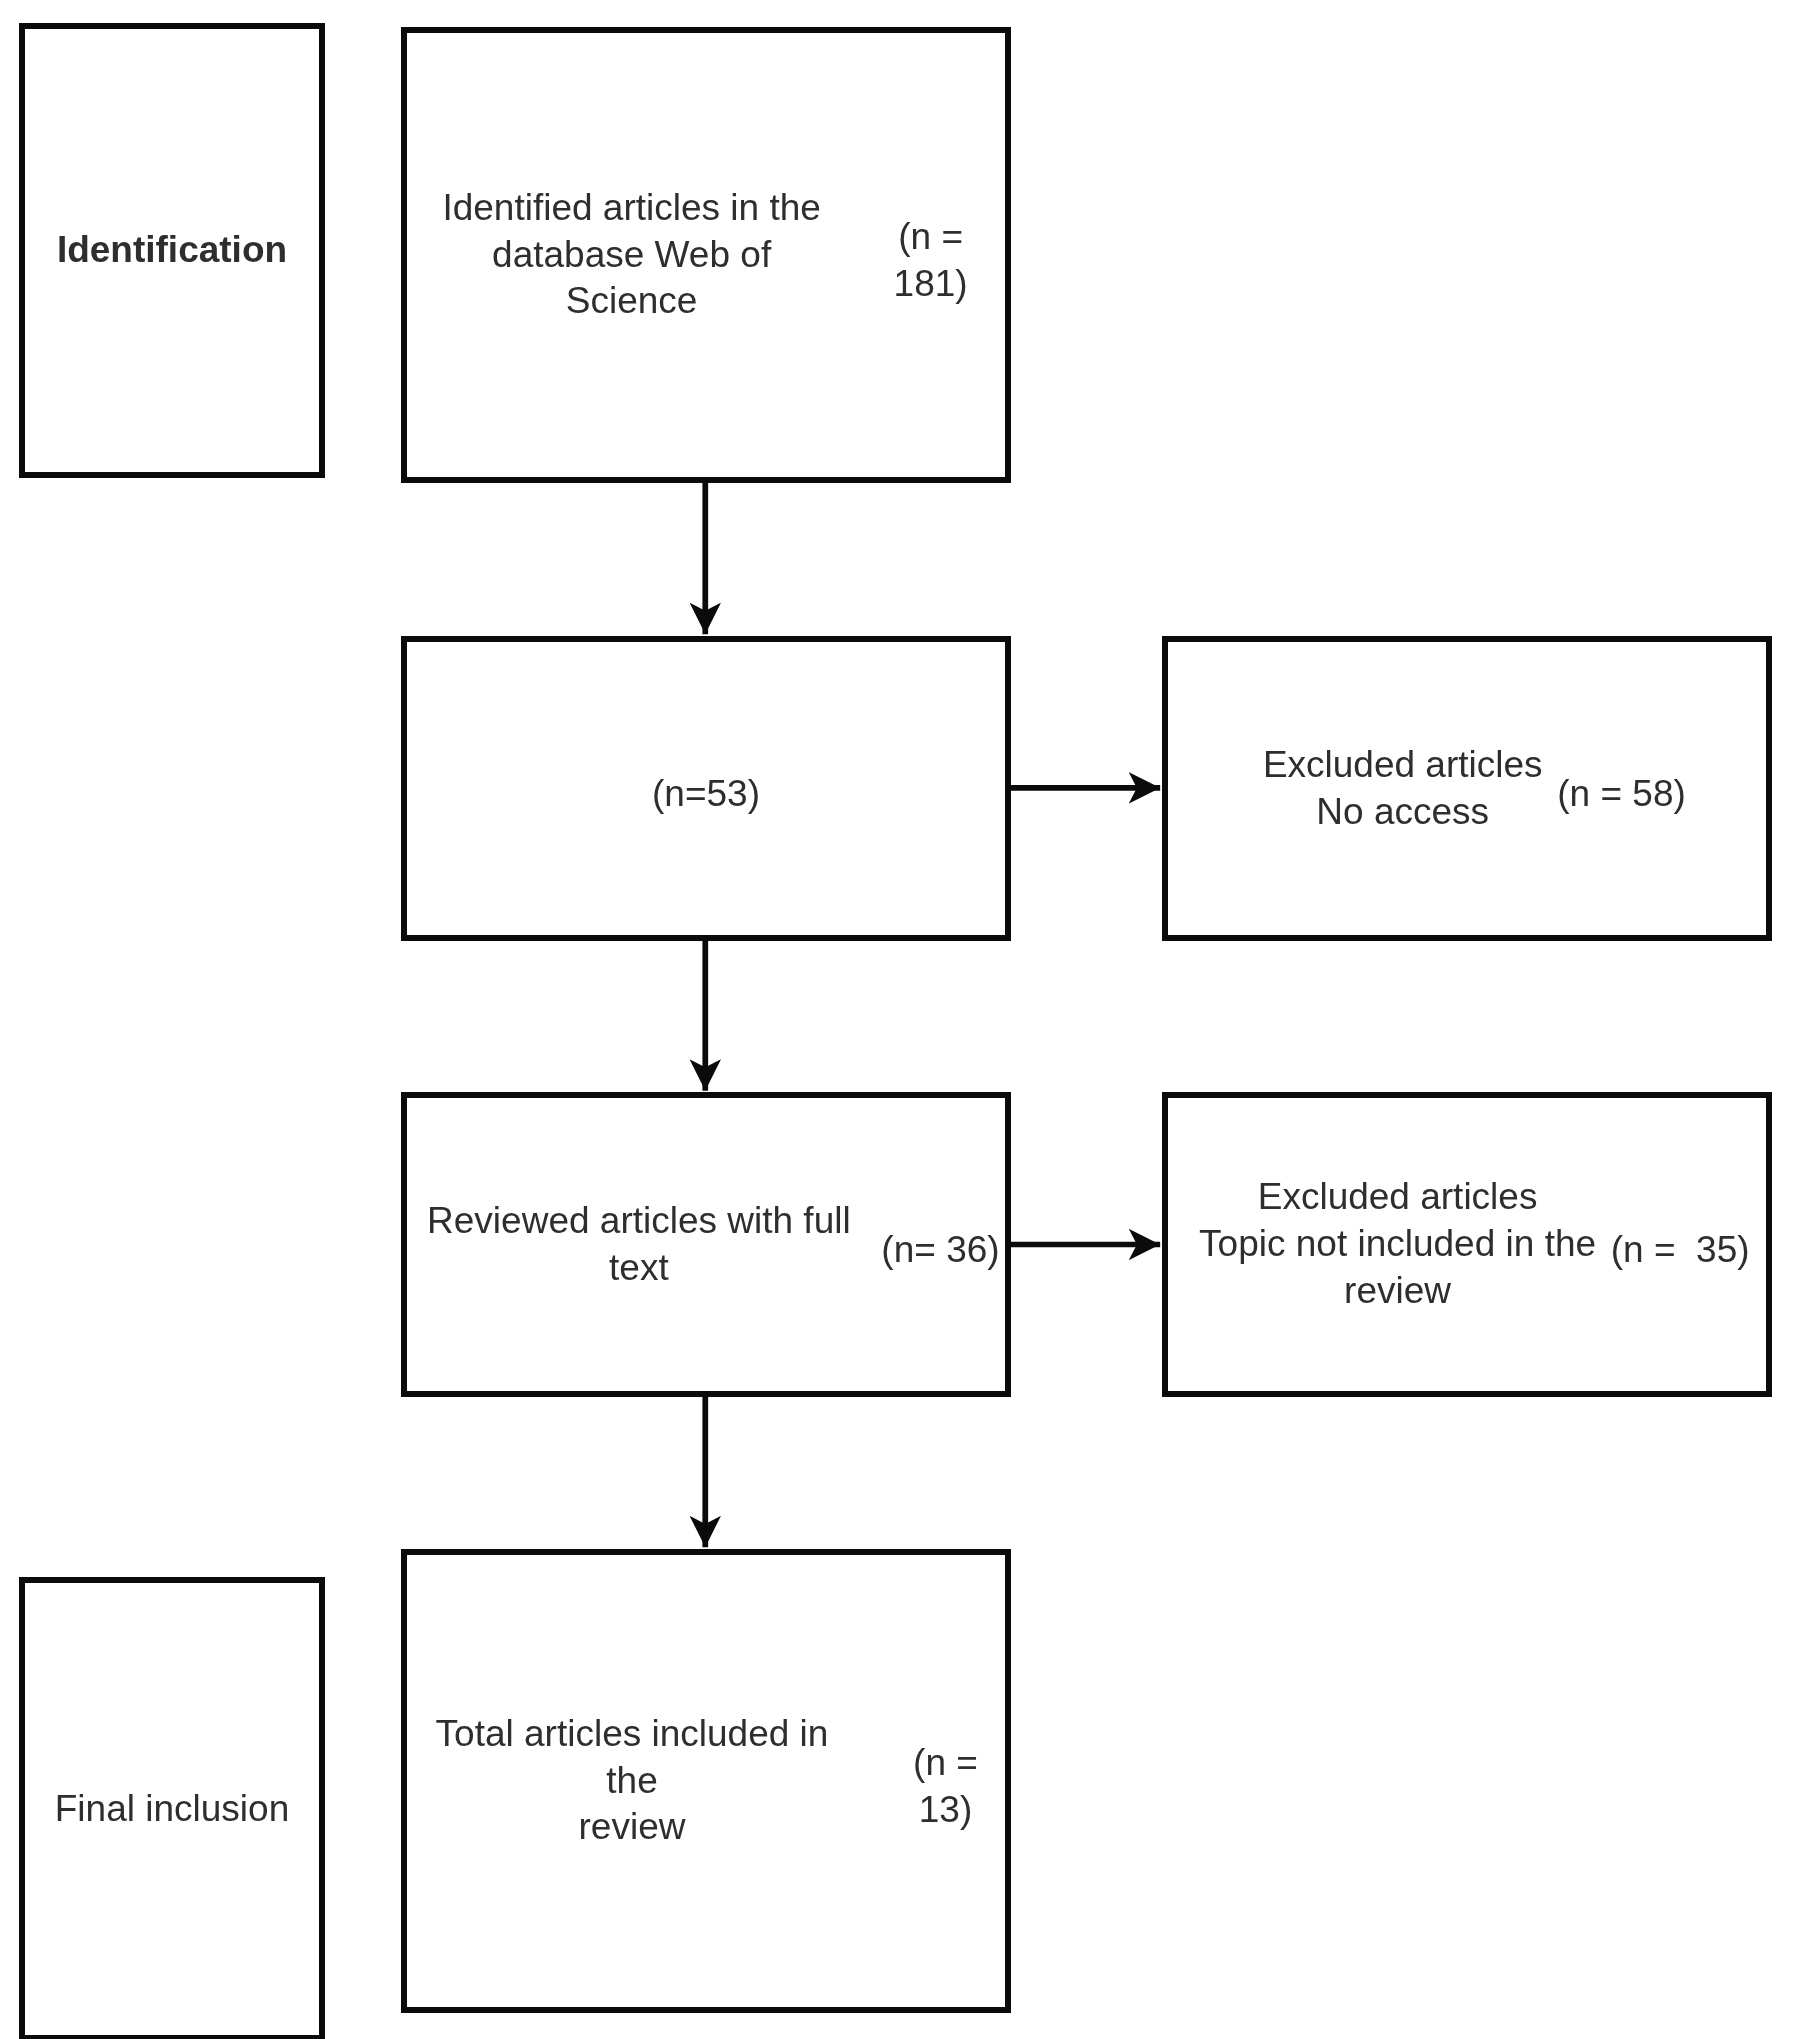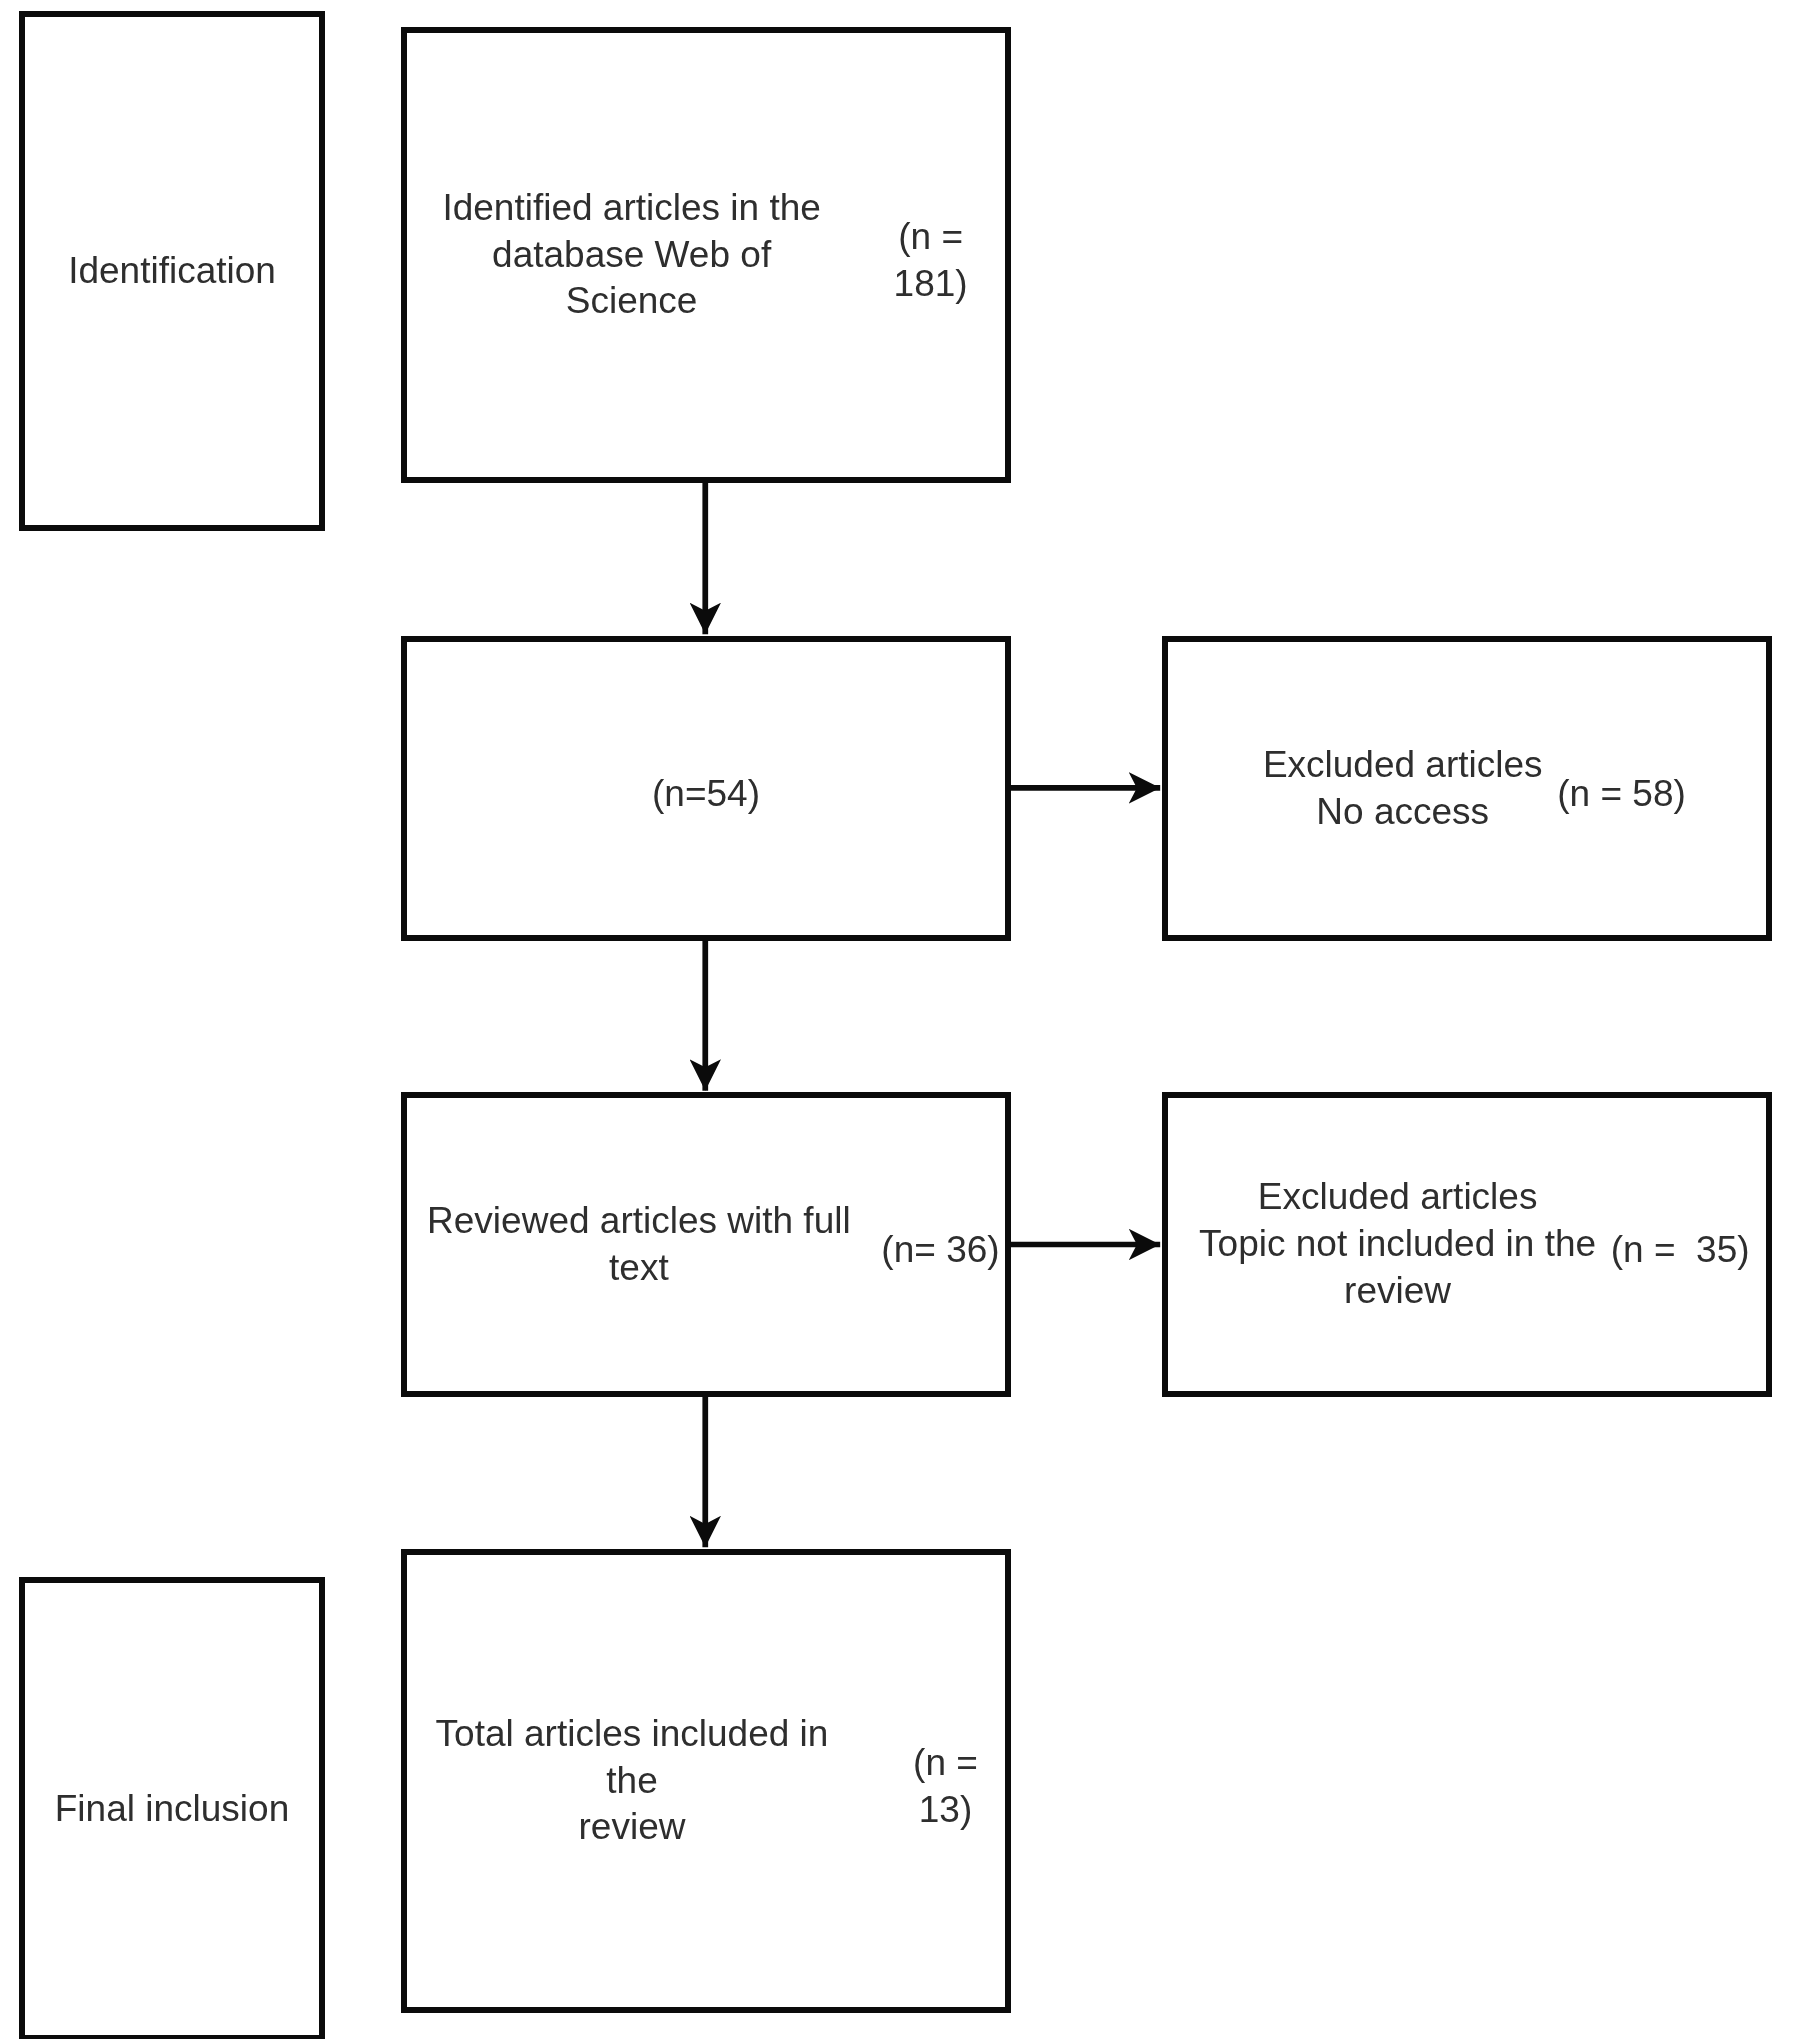--- a/index.html
+++ b/index.html
@@ -39,21 +39,21 @@
   .node .text,
   .node .label {
     white-space: pre-wrap;
     padding: 0 14.7px;
   }
   .node .count {
     margin-top: 11.5px;
     white-space: pre-wrap;
   }
   
-  #stage-identification { left: 19px;  top: 11px;   width: 306px; height: 520px; }
+  #stage-identification { left: 19px;  top: 23px;   width: 306px; height: 455px; font-weight: bold; }
   #stage-selection      { left: 19px;  top: 636px;  width: 306px; height: 762px; }
   #stage-final          { left: 19px;  top: 1549px; width: 306px; height: 464px; margin-top: 28px; }
   
   #box-identified  { left: 401px;  top: 27px;   width: 610px; height: 456px; }
   #box-open-access { left: 401px;  top: 636px;  width: 610px; height: 305px; }
   #box-full-text   { left: 401px;  top: 1092px; width: 610px; height: 305px; gap: 16px; }
   #box-included    { left: 401px;  top: 1549px; width: 610px; height: 464px; gap: 29px; }
   
   #box-excluded-no-access { left: 1162px; top: 636px;  width: 610px; height: 305px; }
   #box-excluded-topic     { left: 1162px; top: 1092px; width: 610px; height: 305px; }
@@ -82,21 +82,21 @@
   <div class="node" id="stage-final">
     <span class="label">Final inclusion</span>
   </div>
 
   <div class="node" id="box-identified">
     <div class="text">Identified articles in the
 database Web of Science</div>
     <div class="count">(n = 181)</div>
   </div>
   <div class="node" id="box-open-access">
-    <div class="count">(n=54)</div>
+    <div class="count">(n=53)</div>
   </div>
   <div class="node" id="box-full-text">
     <div class="text">Reviewed articles with full
 text</div>
     <div class="count">(n= 36)</div>
   </div>
   <div class="node" id="box-included">
     <div class="text">Total articles included in the
 review</div>
     <div class="count">(n = 13)</div>

